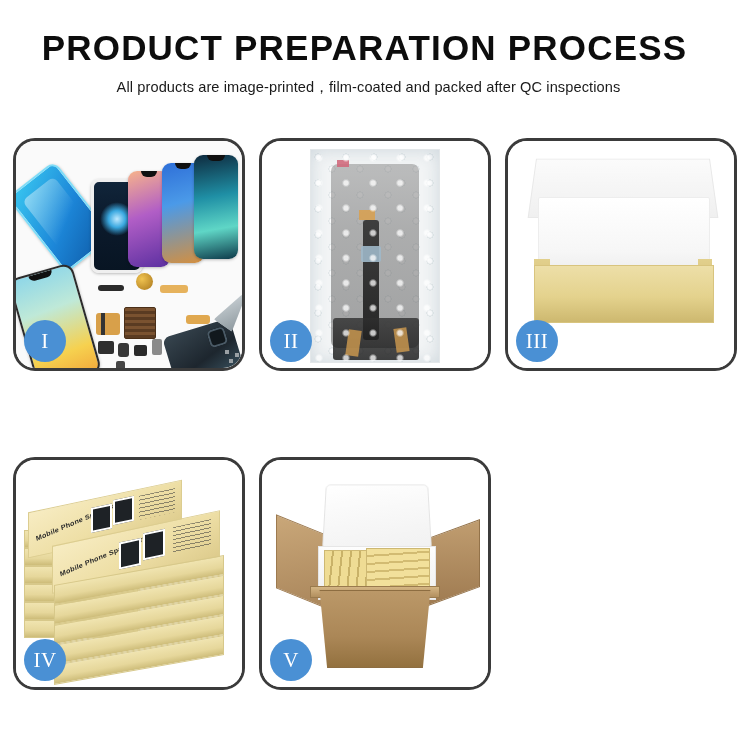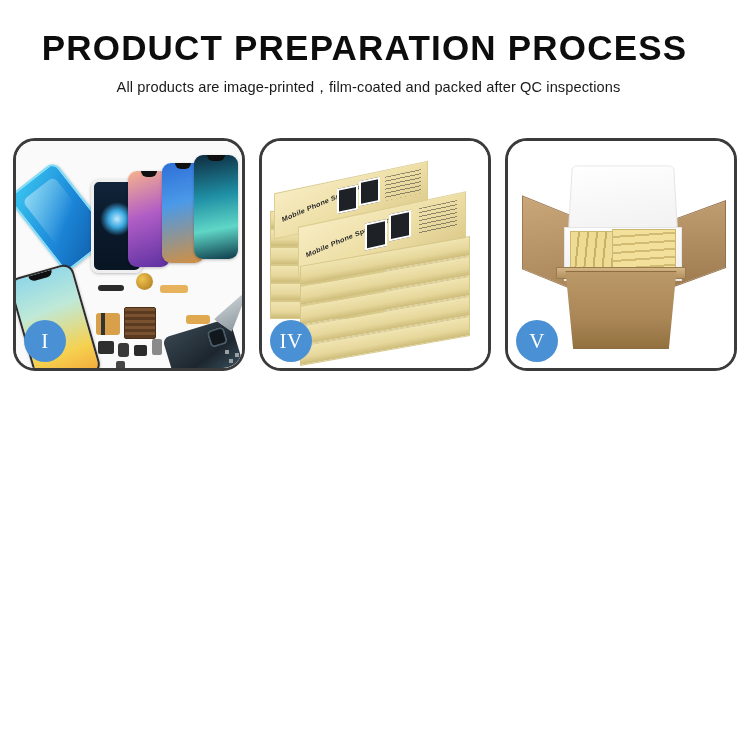--- a/index.html
+++ b/index.html
@@ -411,21 +411,48 @@
           <span class="pt pt-sp4"></span>
           <span class="pt pt-sp5"></span>
           <span class="pt pt-back"></span>
           <span class="pt pt-tweez"></span>
           <span class="pt pt-screws"></span>
         </div>
       </div>
       <div class="badge">I</div>
     </div>
 
-
+    <div class="panel panel-2">
+      <div class="panel-photo p2-bg">
+        <div class="bubble-bag">
+          <span class="lcd"></span>
+          <span class="lcd-red"></span>
+          <span class="lcd-gold1"></span>
+          <span class="lcd-flex"></span>
+          <span class="lcd-ic"></span>
+          <span class="lcd-base"></span>
+          <span class="lcd-gold2"></span>
+          <span class="lcd-gold3"></span>
+          <span class="bubble-overlay"></span>
+        </div>
+      </div>
+      <div class="badge">II</div>
+    </div>
+
+    <div class="panel panel-3">
+      <div class="panel-photo p3-bg">
+        <div class="tray-lid"></div>
+        <div class="tray-foam"></div>
+        <div class="tray-left"></div>
+        <div class="tray-right"></div>
+        <div class="tray-bubble"></div>
+        <div class="tray-front"></div>
+      </div>
+      <div class="badge">III</div>
+    </div>
 
     <div class="panel panel-4">
       <div class="panel-photo p4-bg">
         <div class="stack">
 
           <div class="bx" style="left:6px; top:56px; width:112px; height:16px;"></div>
           <div class="bx" style="left:6px; top:74px; width:112px; height:16px;"></div>
           <div class="bx" style="left:6px; top:92px; width:112px; height:16px;"></div>
           <div class="bx" style="left:6px; top:110px; width:112px; height:16px;"></div>
           <div class="bx" style="left:6px; top:128px; width:112px; height:16px;"></div>

